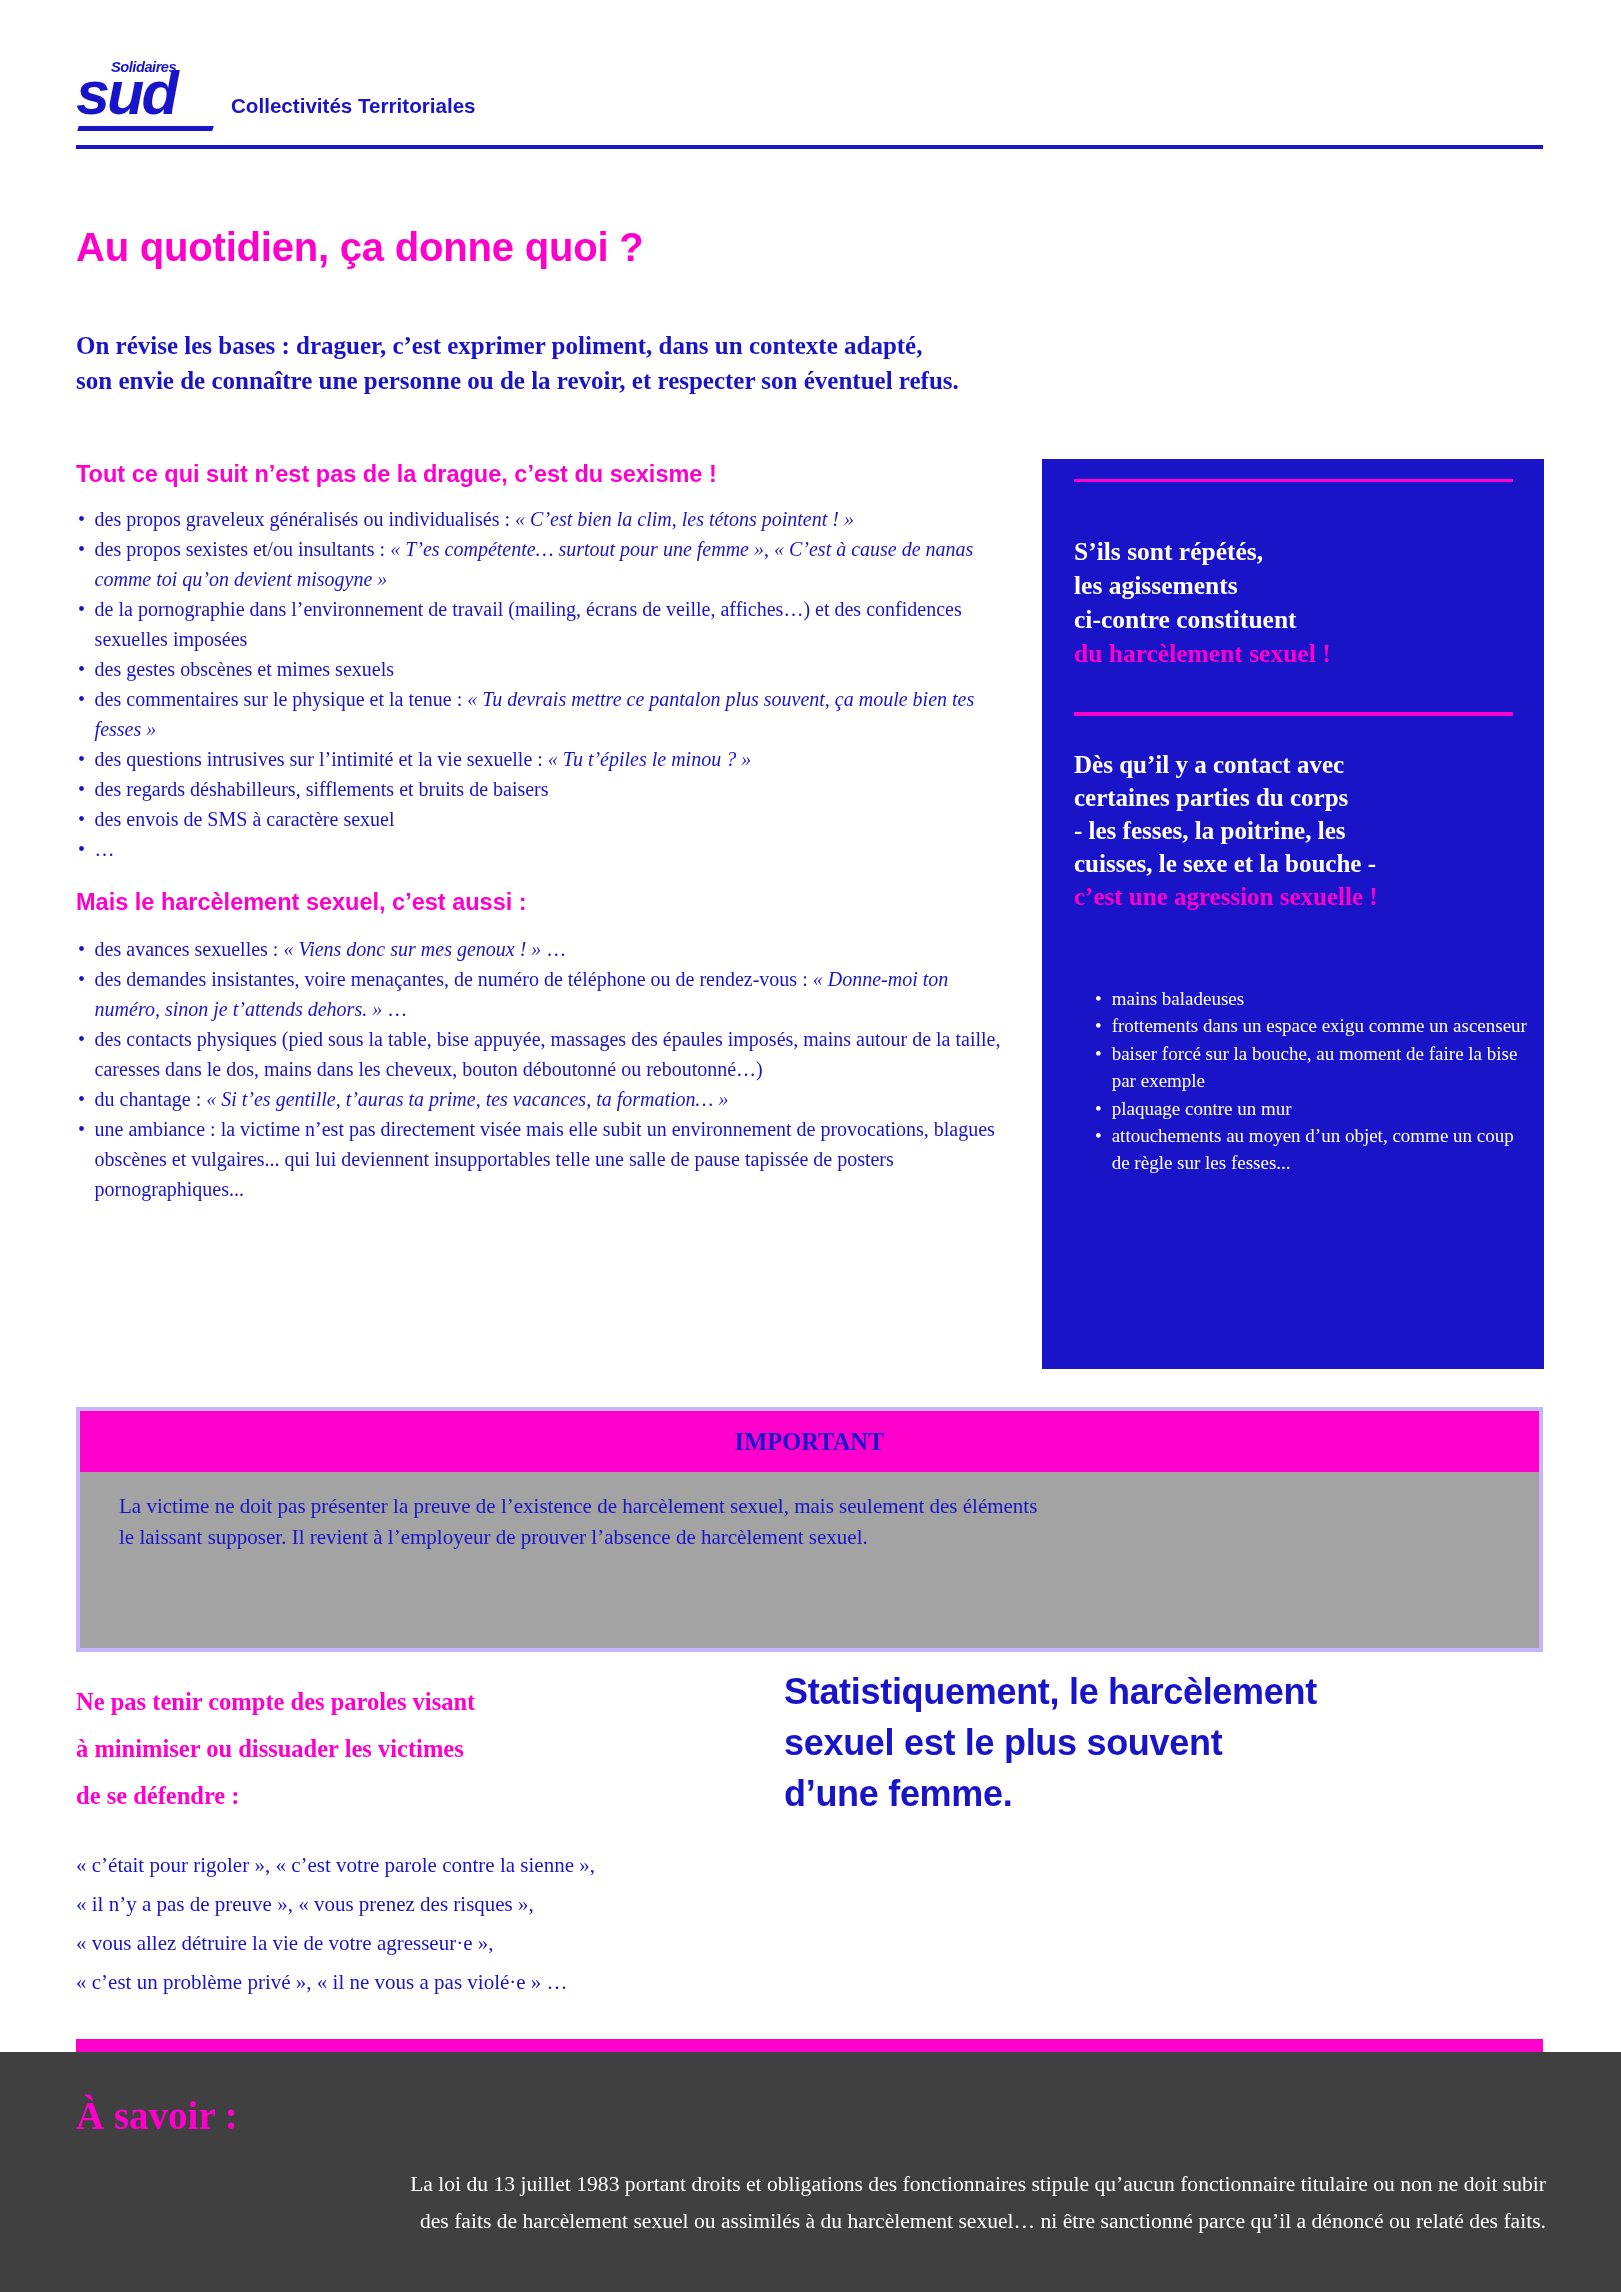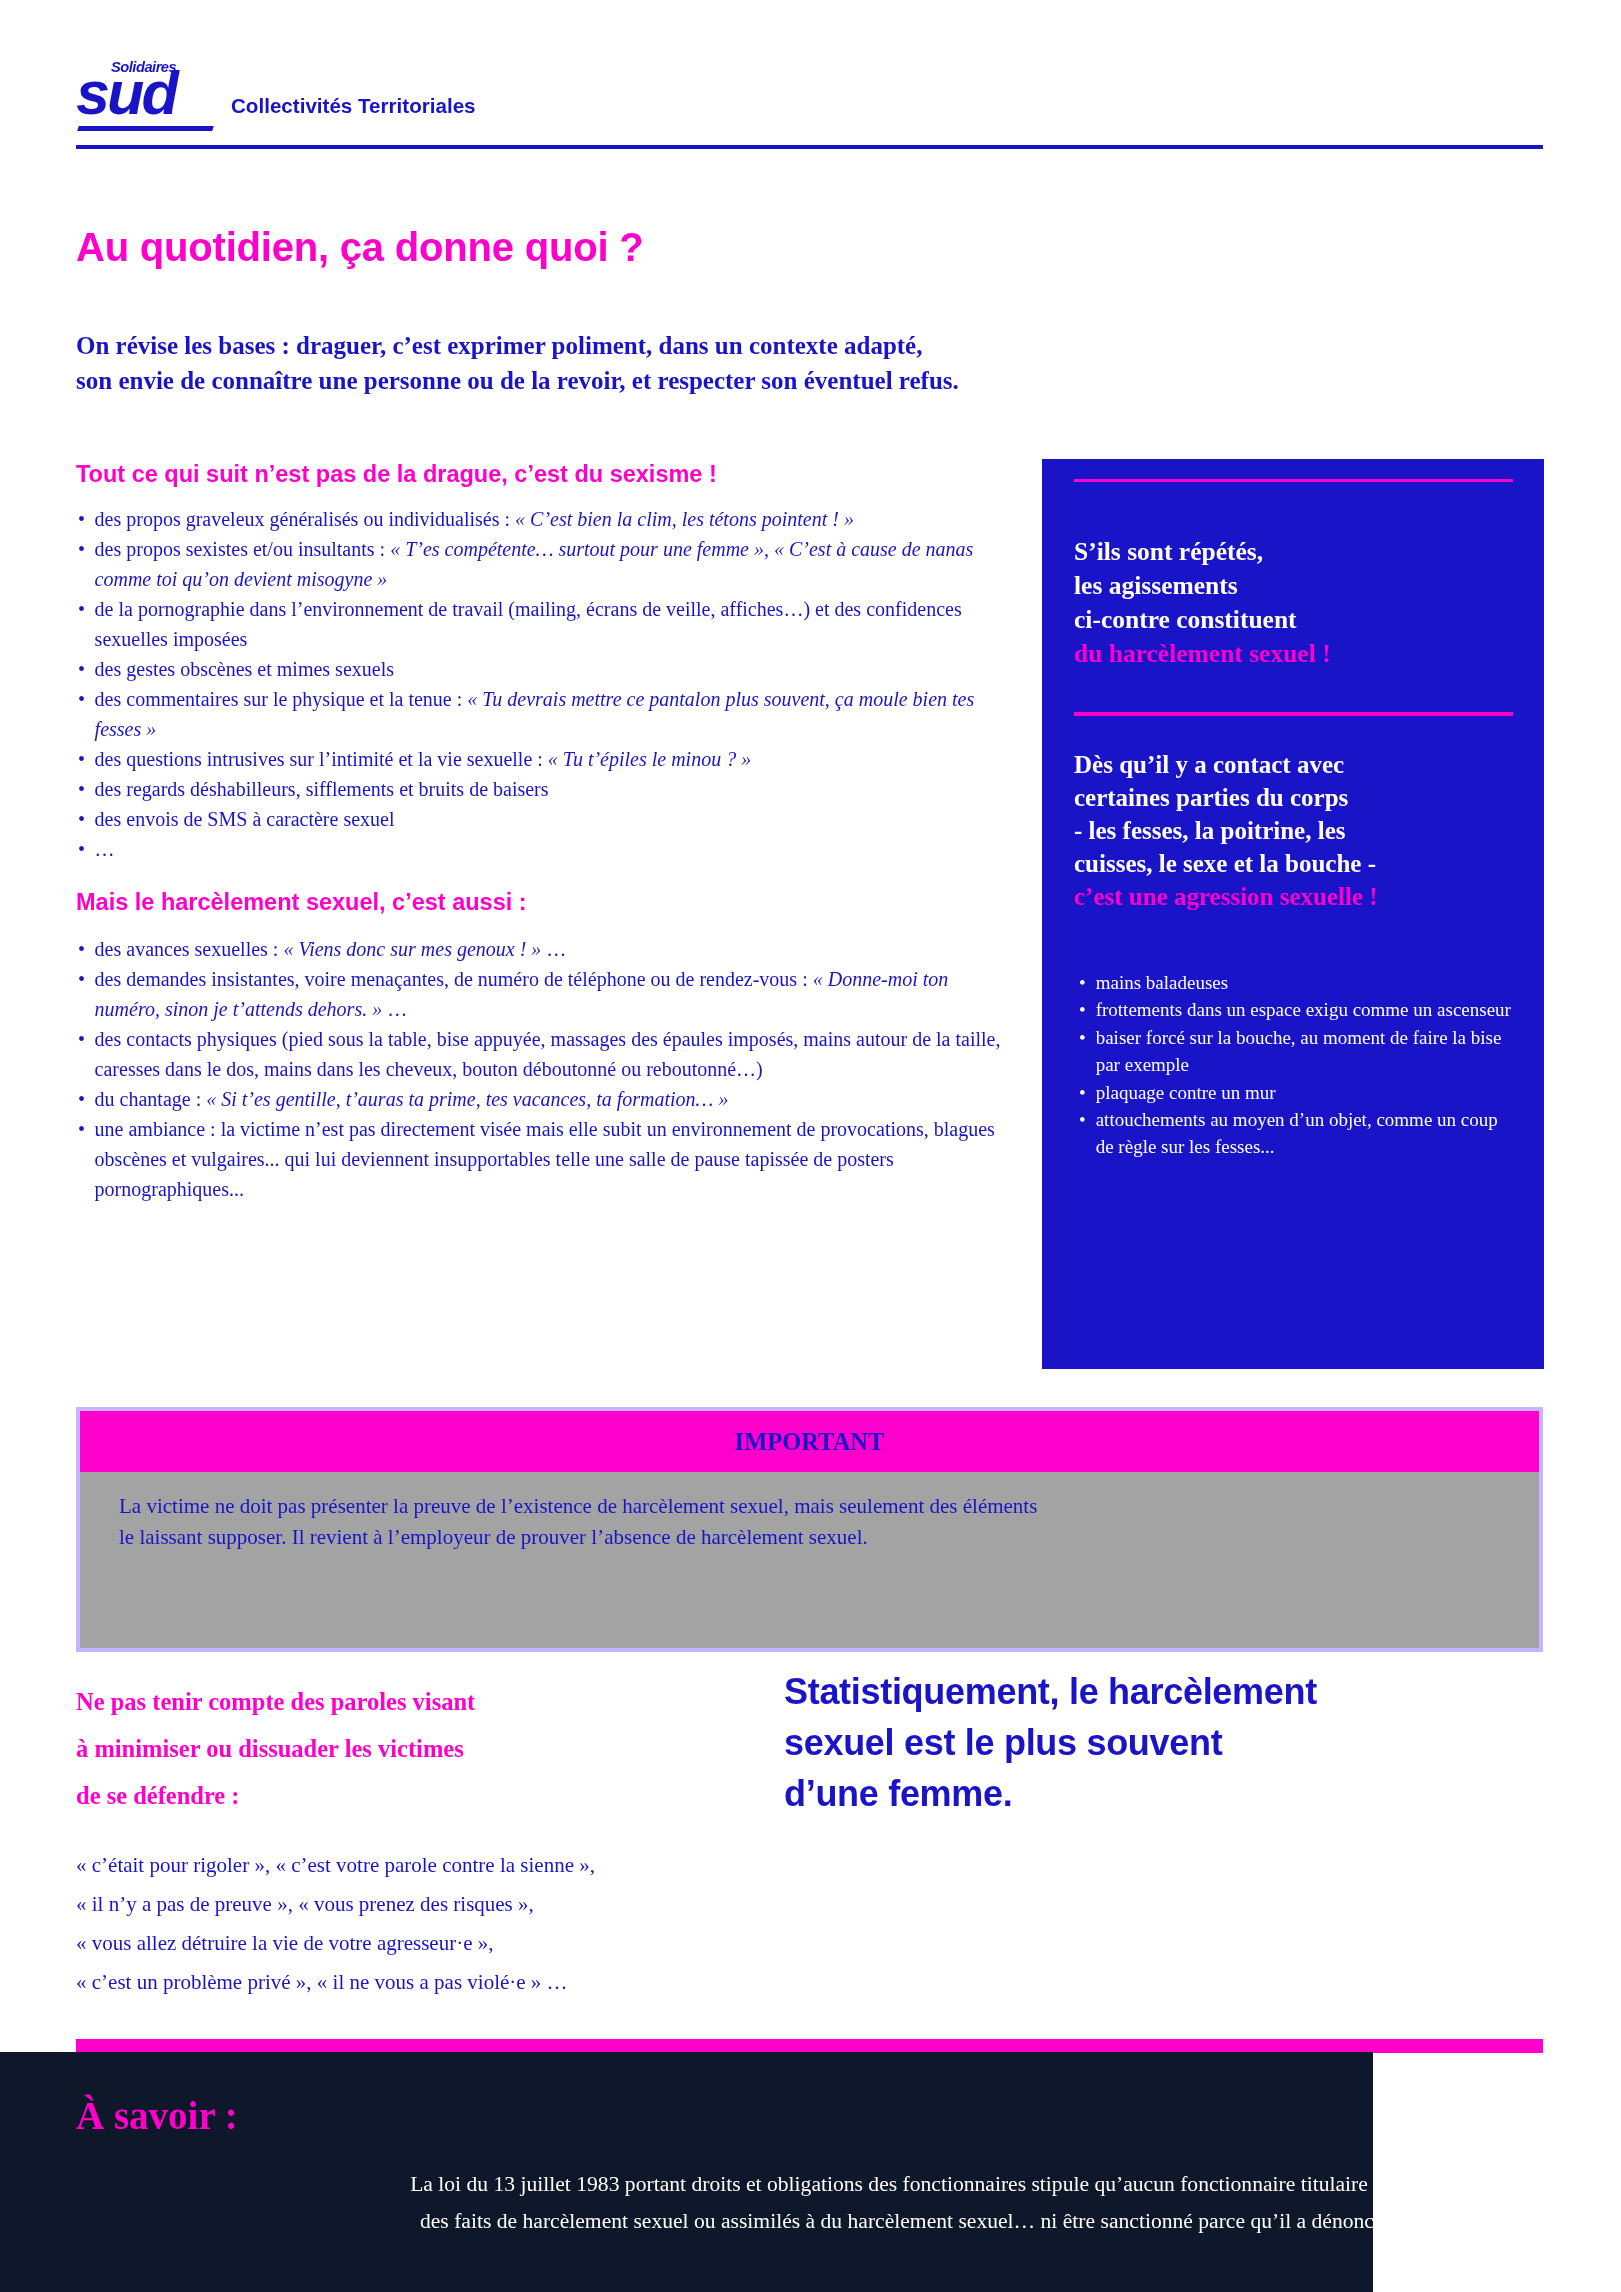--- a/index.html
+++ b/index.html
@@ -189,21 +189,21 @@
     line-height: 33px;
     color: #ffffff;
   }
   .bb-head2 .pink { color: #ff00cc; }
   .bb-list {
     position: absolute;
     left: 37px;
     top: 510px;
     width: 441px;
     list-style: none;
-    margin: 0;
+    margin: 16px;
     padding: 0;
     font-size: 19px;
     line-height: 27.4px;
     color: #ffffff;
   }
   .bb-list > li {
     position: relative;
     padding-left: 16.7px;
   }
   .bb-list > li::before {
@@ -290,23 +290,23 @@
     left: 76px;
     top: 2039px;
     width: 1467px;
     height: 13.7px;
     background: #ff00cc;
   }
   .footer-blue {
     position: absolute;
     left: 0px;
     top: 2052px;
-    width: 1373px;
+    width: 1621px;
     height: 240px;
-    background: #0f172a;
+    background: #404040;
   }
   .footer-title {
     position: absolute;
     left: 76px;
     top: 41px;
     font-family: "Liberation Serif", serif;
     font-weight: bold;
     font-size: 39px;
     color: #ff00cc;
   }

